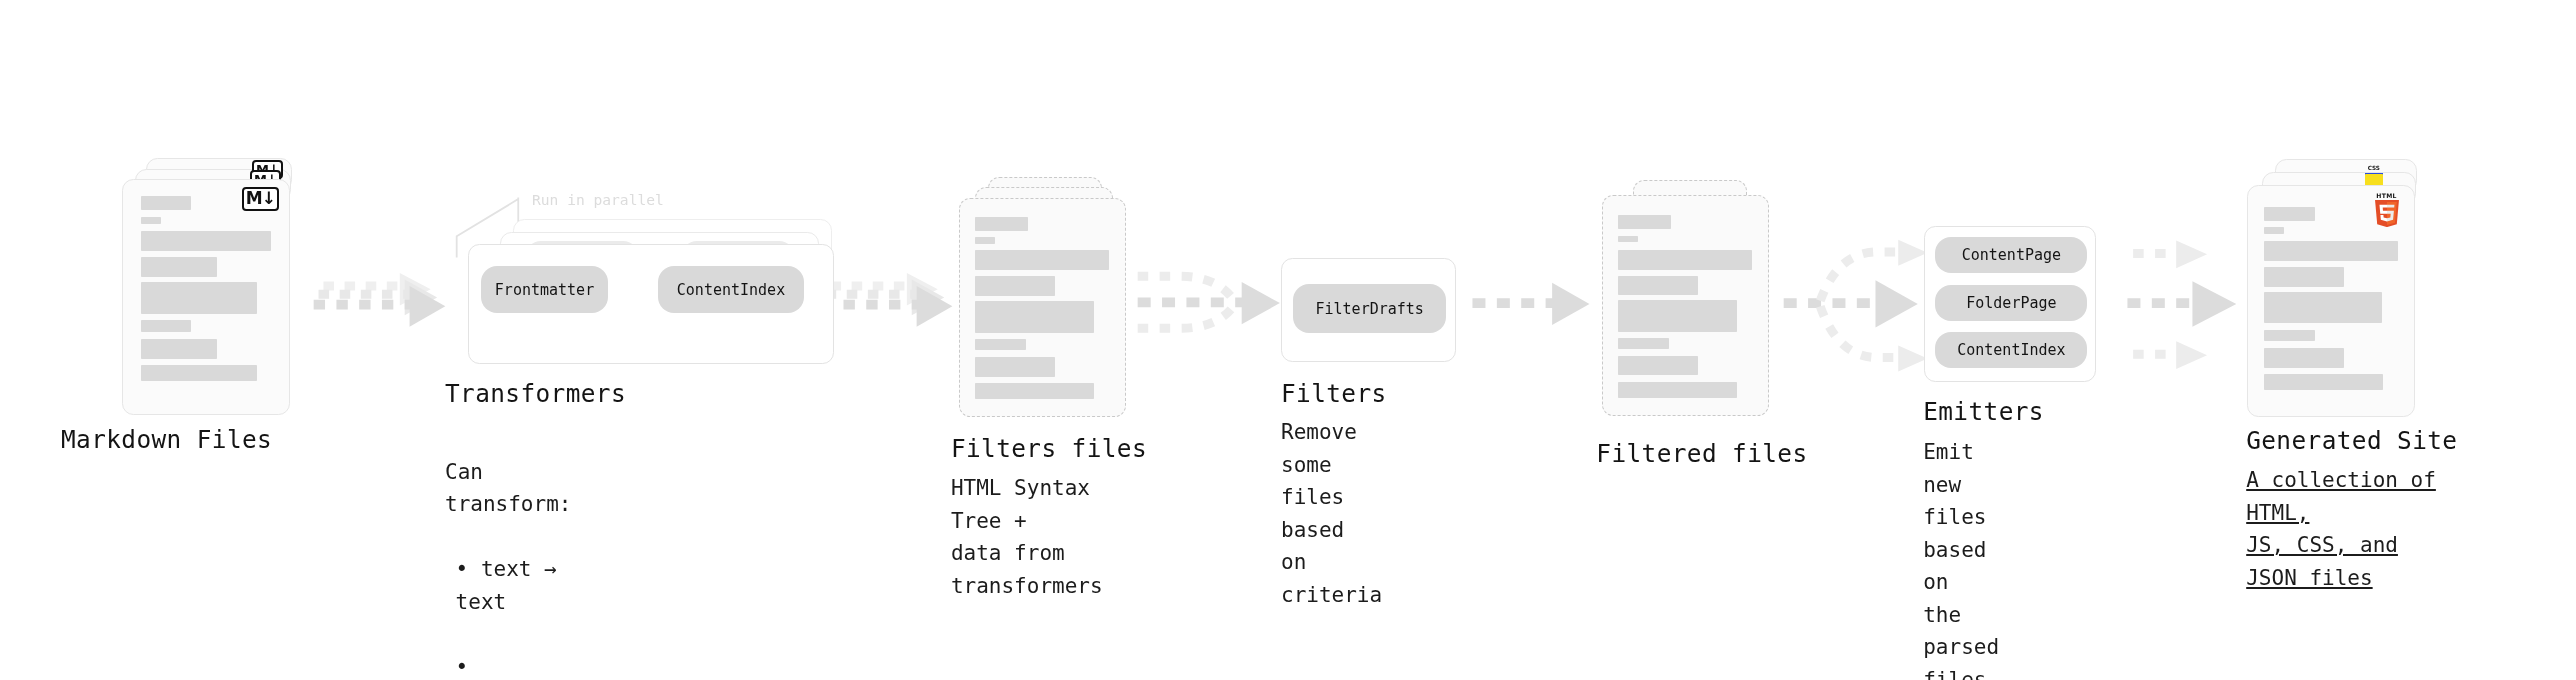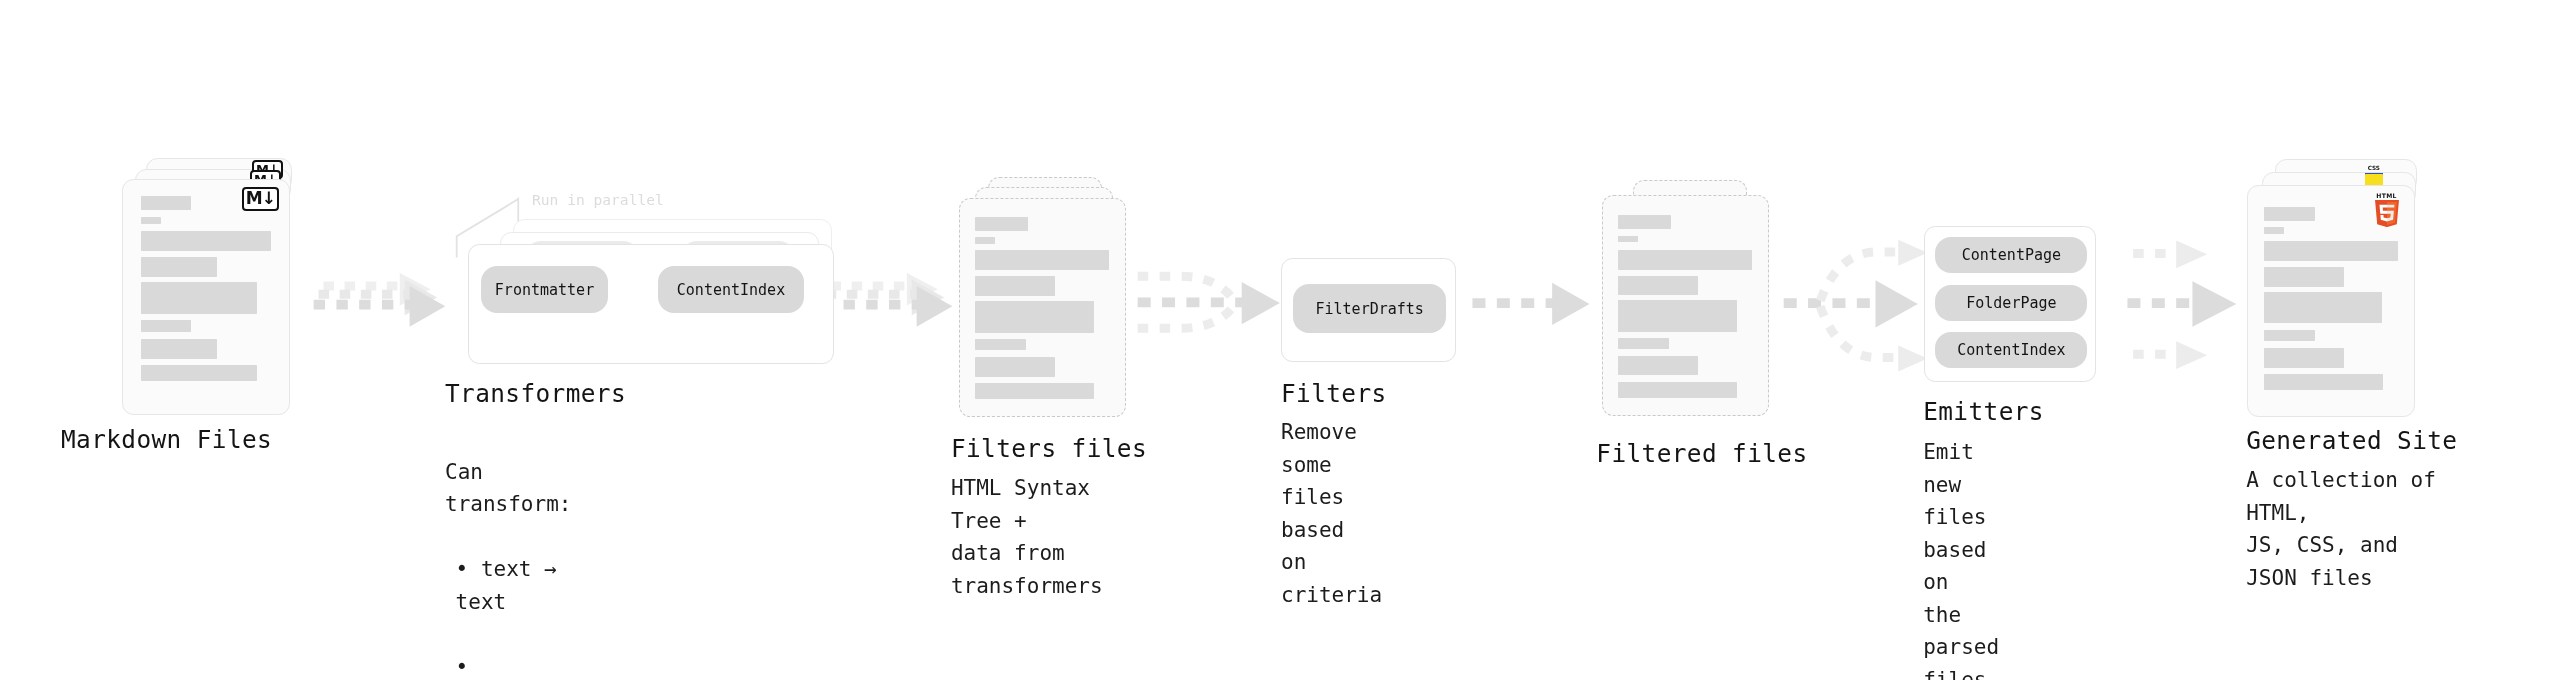--- a/index.html
+++ b/index.html
@@ -354,18 +354,18 @@
           <polygon fill="#f16529" points="256,472 407,430 442,37 256,37"></polygon>
           <polygon fill="#ffffff" points="256,201 180,201 175,144 256,144 256,88 255,88 114,88 115,102 129,259 256,259"></polygon>
           <polygon fill="#ffffff" points="256,347 255,347 192,330 188,284 160,284 132,284 139,375 255,407 256,407"></polygon>
           <polygon fill="#ebebeb" points="255,201 255,259 326,259 319,330 255,347 255,407 371,375 372,363 385,215 387,201 372,201"></polygon>
           <polygon fill="#ebebeb" points="255,88 255,123 255,144 255,144 392,144 392,144 393,135 395,102 396,88"></polygon>
         </svg>
       </div>
     </div>
 
     <div class="stage-title" style="position:absolute; left:-0.8px; top:268px;">Generated Site</div>
-    <div class="stage-sub" style="position:absolute; left:-0.8px; top:305px;">A collection of HTML,
+    <div class="stage-sub" style="position:absolute; left:-0.8px; top:305px;text-decoration:underline;">A collection of HTML,
 JS, CSS, and JSON files</div>
   </div>
 
 </div>
 
 
 </body></html>

